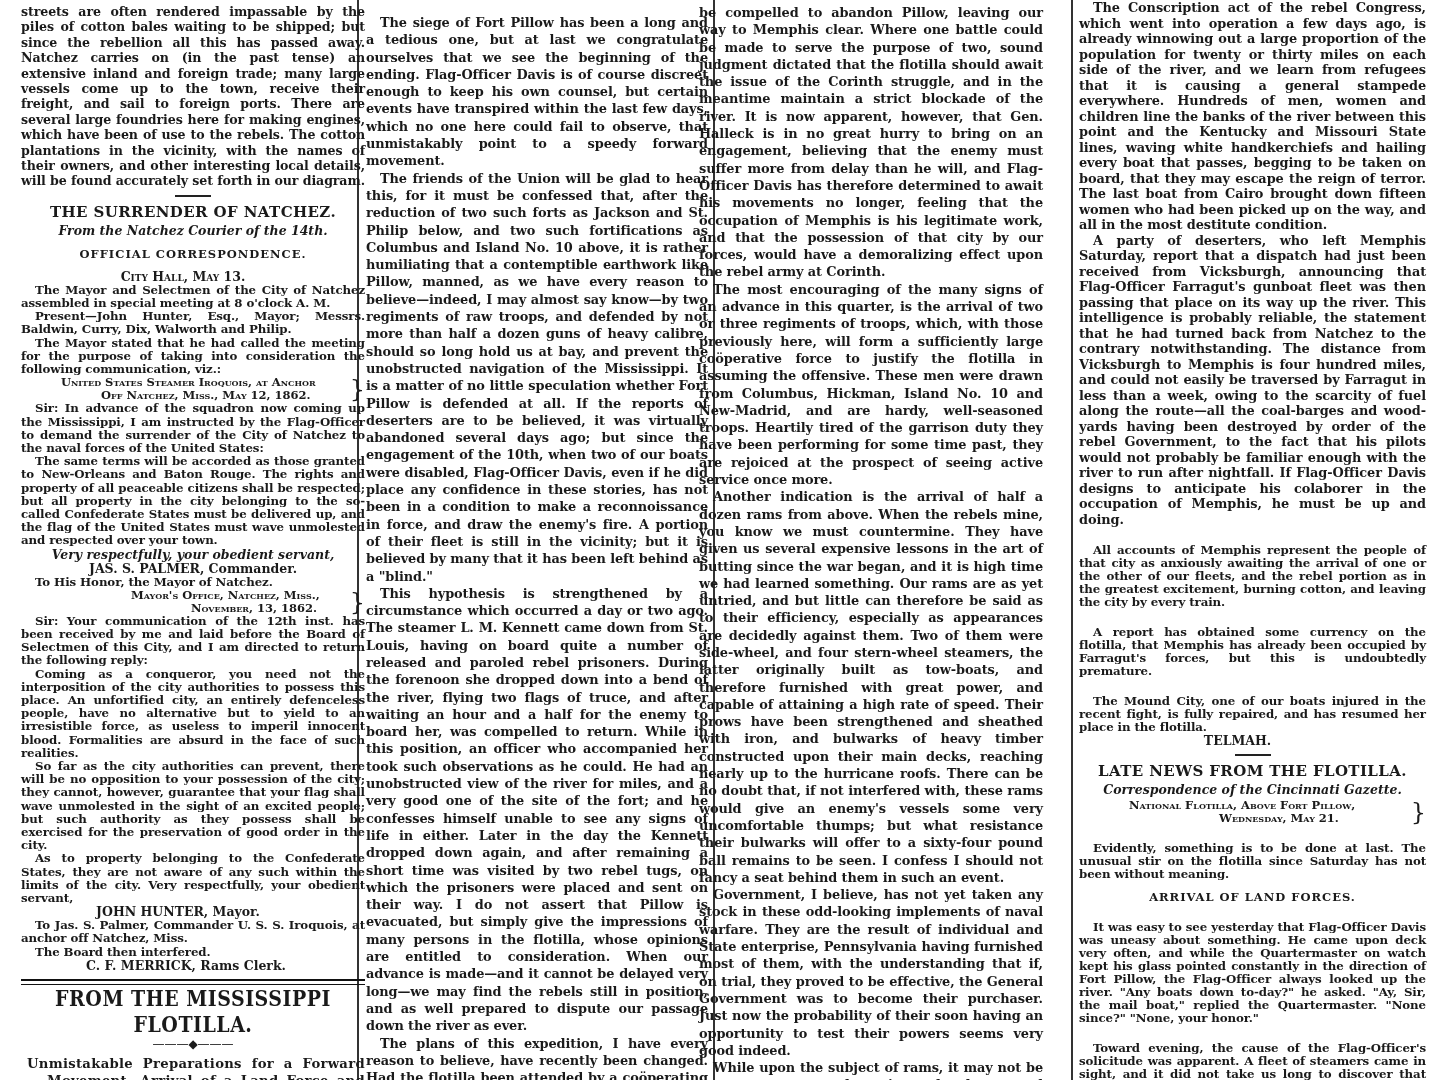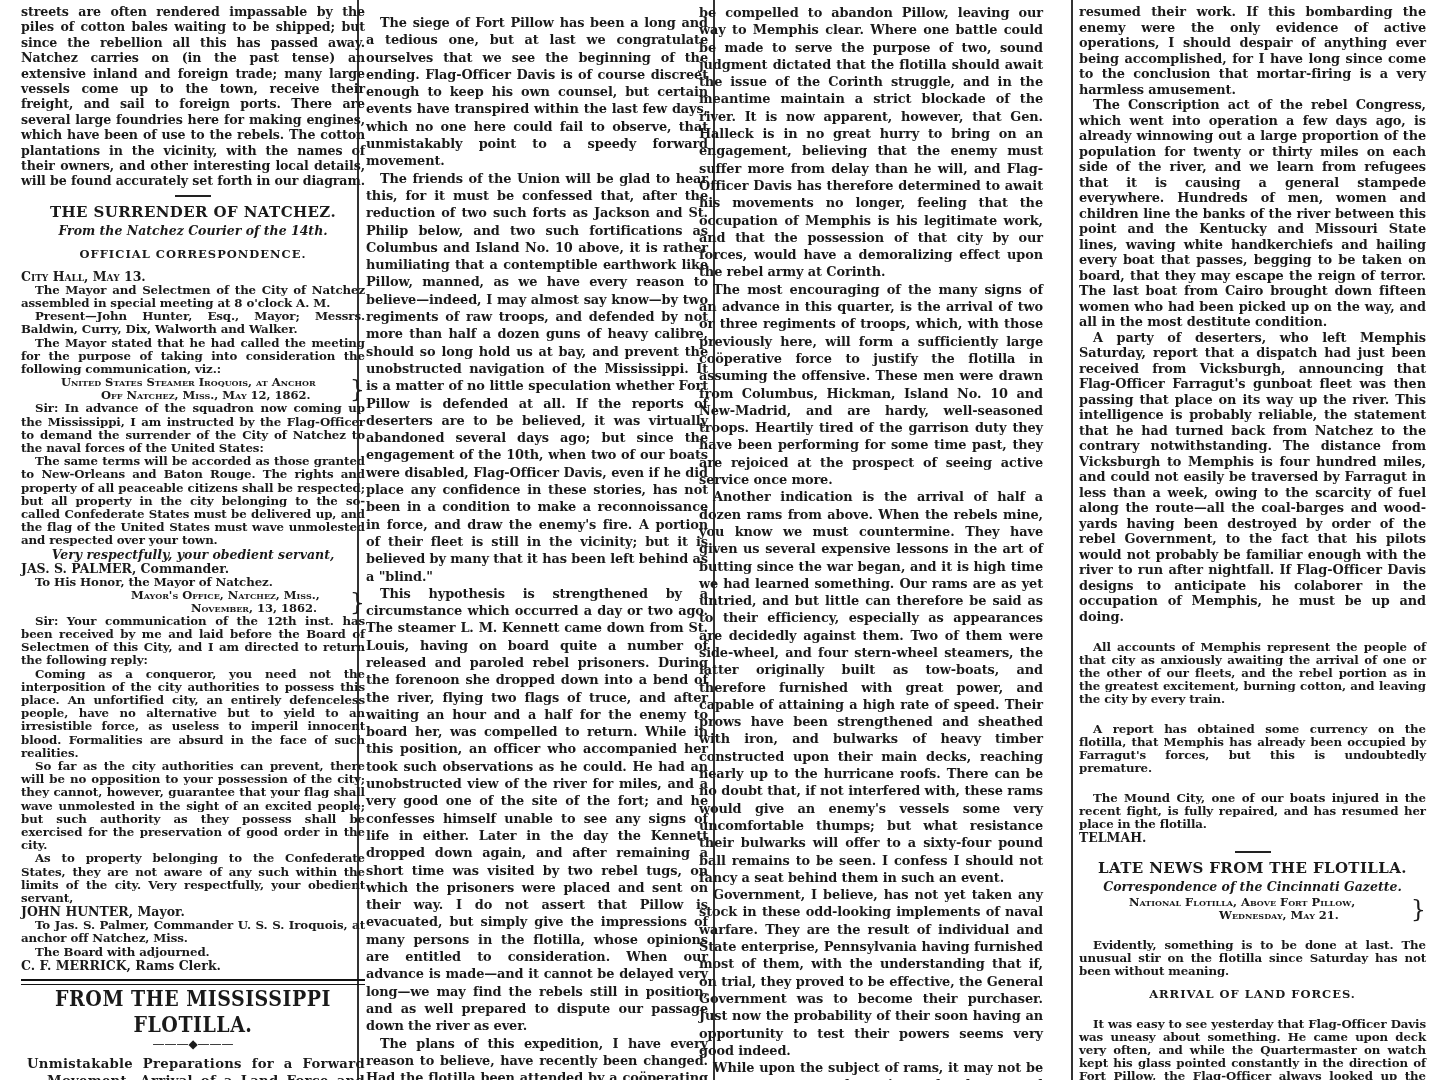--- a/index.html
+++ b/index.html
@@ -42,21 +42,21 @@
     text-align: center; font-size: 11.5px; font-weight: bold; letter-spacing: 1px;
     margin: 9px 0;
   }
   .dateline {
     font-size: 11.5px; line-height: 13px; font-weight: bold; font-variant: small-caps;
     padding-left: 40px; position: relative;
   }
   .brace {
     position: absolute; right: 0; top: 0; font-size: 24px; font-weight: normal; line-height: 26px;
   }
-  .sig { text-align: left; font-weight: bold; font-size: 12.5px; line-height: 14px; }
+  .sig { text-align: center; font-weight: bold; font-size: 12.5px; line-height: 14px; }
   .sig-center { text-align: center; font-weight: bold; font-style: italic; font-size: 12.5px; line-height: 14px; }
   .short-rule { width: 36px; height: 2px; background: #222; margin: 6px auto 4px; }
   .double-rule { height: 3px; border-top: 2px solid #111; border-bottom: 1px solid #111; margin: 6px 0 4px; }
   .big-head {
     font-size: 19px; font-weight: 900; letter-spacing: 0.5px; text-align: center;
     font-family: "DejaVu Serif", serif; margin: 2px 0 0; transform: scaleY(1.15);
   }
   .flourish { text-align: center; font-size: 12px; margin: 4px 0; }
   .deck {
     font-weight: 900; font-size: 13.2px; line-height: 17.5px; padding-left: 26px; text-indent: -20px;
@@ -78,21 +78,21 @@
 
   <div class="col col1">
     <p class="first" style="margin-top:4px">streets are often rendered impassable by the piles of cotton bales waiting to be shipped; but since the rebellion all this has passed away. Natchez carries on (in the past tense) an extensive inland and foreign trade; many large vessels come up to the town, receive their freight, and sail to foreign ports. There are several large foundries here for making engines, which have been of use to the rebels. The cotton plantations in the vicinity, with the names of their owners, and other interesting local details, will be found accurately set forth in our diagram.</p>
     <div class="short-rule"></div>
     <div class="head">THE SURRENDER OF NATCHEZ.</div>
     <div class="subhead-it">From the Natchez Courier of the 14th.</div>
     <div class="caps">OFFICIAL CORRESPONDENCE.</div>
     <div class="sig smcap" style="padding-right:20px">City Hall, May 13.</div>
     <div class="small">
       <p class="indent">The Mayor and Selectmen of the City of Natchez assembled in special meeting at 8 o'clock A. M.</p>
-      <p class="indent">Present—John Hunter, Esq., Mayor; Messrs. Baldwin, Curry, Dix, Walworth and Walker.</p>
+      <p class="indent">Present—John Hunter, Esq., Mayor; Messrs. Baldwin, Curry, Dix, Walworth and Philip.</p>
       <p class="indent">The Mayor stated that he had called the meeting for the purpose of taking into consideration the following communication, viz.:</p>
       <div class="dateline">
         <div>United States Steamer Iroquois, at Anchor</div>
         <div style="padding-left:40px">Off Natchez, Miss., May 12, 1862.</div>
         <span class="brace">}</span>
       </div>
       <p class="indent">Sir: In advance of the squadron now coming up the Mississippi, I am instructed by the Flag-Officer to demand the surrender of the City of Natchez to the naval forces of the United States:</p>
       <p class="indent">The same terms will be accorded as those granted to New-Orleans and Baton Rouge. The rights and property of all peaceable citizens shall be respected; but all property in the city belonging to the so-called Confederate States must be delivered up, and the flag of the United States must wave unmolested and respected over your town.</p>
       <div class="sig-center">Very respectfully, your obedient servant,</div>
       <div class="sig">JAS. S. PALMER, Commander.</div>
@@ -101,21 +101,21 @@
         <div>Mayor's Office, Natchez, Miss.,</div>
         <div style="padding-left:60px">November, 13, 1862.</div>
         <span class="brace">}</span>
       </div>
       <p class="indent">Sir: Your communication of the 12th inst. has been received by me and laid before the Board of Selectmen of this City, and I am directed to return the following reply:</p>
       <p class="indent">Coming as a conqueror, you need not the interposition of the city authorities to possess this place. An unfortified city, an entirely defenceless people, have no alternative but to yield to an irresistible force, as useless to imperil innocent blood. Formalities are absurd in the face of such realities.</p>
       <p class="indent">So far as the city authorities can prevent, there will be no opposition to your possession of the city; they cannot, however, guarantee that your flag shall wave unmolested in the sight of an excited people; but such authority as they possess shall be exercised for the preservation of good order in the city.</p>
       <p class="indent">As to property belonging to the Confederate States, they are not aware of any such within the limits of the city. Very respectfully, your obedient servant,</p>
       <div class="sig" style="padding-right:30px">JOHN HUNTER, Mayor.</div>
       <p class="indent">To Jas. S. Palmer, Commander U. S. S. Iroquois, at anchor off Natchez, Miss.</p>
-      <p class="indent">The Board with adjourned.</p>
+      <p class="indent">The Board then interfered.</p>
       <div class="sig" style="padding-right:14px">C. F. MERRICK, Rams Clerk.</div>
     </div>
     <div class="double-rule"></div>
     <div class="big-head">FROM THE MISSISSIPPI FLOTILLA.</div>
     <div class="flourish">———◆———</div>
     <div class="deck">Unmistakable Preparations for a Forward Movement—Arrival of a Land Force and Six National Rams—Renewal of the Bombardment of Fort Pillow—Effect of the Rebel Conscription Act—Flag-Officer Farragut Advancing Upon Memphis, etc.</div>
 
   </div>
 
   <div class="col col2">
@@ -128,21 +128,20 @@
   <div class="col col3">
     <p class="first" style="margin-top:4px">be compelled to abandon Pillow, leaving our way to Memphis clear. Where one battle could be made to serve the purpose of two, sound judgment dictated that the flotilla should await the issue of the Corinth struggle, and in the meantime maintain a strict blockade of the river. It is now apparent, however, that Gen. Halleck is in no great hurry to bring on an engagement, believing that the enemy must suffer more from delay than he will, and Flag-Officer Davis has therefore determined to await his movements no longer, feeling that the occupation of Memphis is his legitimate work, and that the possession of that city by our forces, would have a demoralizing effect upon the rebel army at Corinth.</p>
     <p class="indent">The most encouraging of the many signs of an advance in this quarter, is the arrival of two or three regiments of troops, which, with those previously here, will form a sufficiently large coöperative force to justify the flotilla in assuming the offensive. These men were drawn from Columbus, Hickman, Island No. 10 and New-Madrid, and are hardy, well-seasoned troops. Heartily tired of the garrison duty they have been performing for some time past, they are rejoiced at the prospect of seeing active service once more.</p>
     <p class="indent">Another indication is the arrival of half a dozen rams from above. When the rebels mine, you know we must countermine. They have given us several expensive lessons in the art of butting since the war began, and it is high time we had learned something. Our rams are as yet untried, and but little can therefore be said as to their efficiency, especially as appearances are decidedly against them. Two of them were side-wheel, and four stern-wheel steamers, the latter originally built as tow-boats, and therefore furnished with great power, and capable of attaining a high rate of speed. Their prows have been strengthened and sheathed with iron, and bulwarks of heavy timber constructed upon their main decks, reaching nearly up to the hurricane roofs. There can be no doubt that, if not interfered with, these rams would give an enemy's vessels some very uncomfortable thumps; but what resistance their bulwarks will offer to a sixty-four pound ball remains to be seen. I confess I should not fancy a seat behind them in such an event.</p>
     <p class="indent">Government, I believe, has not yet taken any stock in these odd-looking implements of naval warfare. They are the result of individual and State enterprise, Pennsylvania having furnished most of them, with the understanding that if, on trial, they proved to be effective, the General Government was to become their purchaser. Just now the probability of their soon having an opportunity to test their powers seems very good indeed.</p>
     <p class="indent">While upon the subject of rams, it may not be improper to say that since the late naval engagement, rafts of timber have been constructed around our gunboats to protect them from the attacks of the enemy's "butters." This is called "booming," and is believed to be a sure preventive of the recurrence of such a disaster as met the Cincinnati last Saturday week.</p>
 
   </div>
 
   <div class="col col4">
-    <p class="first" style="margin-top:4px">resumed their work. If this bombarding the enemy were the only evidence of active operations, I should despair of anything ever being accomplished, for I have long since come to the conclusion that mortar-firing is a very harmless amusement.</p>
     <p class="indent">The Conscription act of the rebel Congress, which went into operation a few days ago, is already winnowing out a large proportion of the population for twenty or thirty miles on each side of the river, and we learn from refugees that it is causing a general stampede everywhere. Hundreds of men, women and children line the banks of the river between this point and the Kentucky and Missouri State lines, waving white handkerchiefs and hailing every boat that passes, begging to be taken on board, that they may escape the reign of terror. The last boat from Cairo brought down fifteen women who had been picked up on the way, and all in the most destitute condition.</p>
     <p class="indent">A party of deserters, who left Memphis Saturday, report that a dispatch had just been received from Vicksburgh, announcing that Flag-Officer Farragut's gunboat fleet was then passing that place on its way up the river. This intelligence is probably reliable, the statement that he had turned back from Natchez to the contrary notwithstanding. The distance from Vicksburgh to Memphis is four hundred miles, and could not easily be traversed by Farragut in less than a week, owing to the scarcity of fuel along the route—all the coal-barges and wood-yards having been destroyed by order of the rebel Government, to the fact that his pilots would not probably be familiar enough with the river to run after nightfall. If Flag-Officer Davis designs to anticipate his colaborer in the occupation of Memphis, he must be up and doing.</p>
     <div class="small">
       <p class="indent">All accounts of Memphis represent the people of that city as anxiously awaiting the arrival of one or the other of our fleets, and the rebel portion as in the greatest excitement, burning cotton, and leaving the city by every train.</p>
       <p class="indent">A report has obtained some currency on the flotilla, that Memphis has already been occupied by Farragut's forces, but this is undoubtedly premature.</p>
       <p class="indent">The Mound City, one of our boats injured in the recent fight, is fully repaired, and has resumed her place in the flotilla.</p>
       <div class="sig" style="padding-right:30px">TELMAH.</div>
       <div class="short-rule"></div>
       <div class="head">LATE NEWS FROM THE FLOTILLA.</div>
       <div class="subhead-it">Correspondence of the Cincinnati Gazette.</div>

